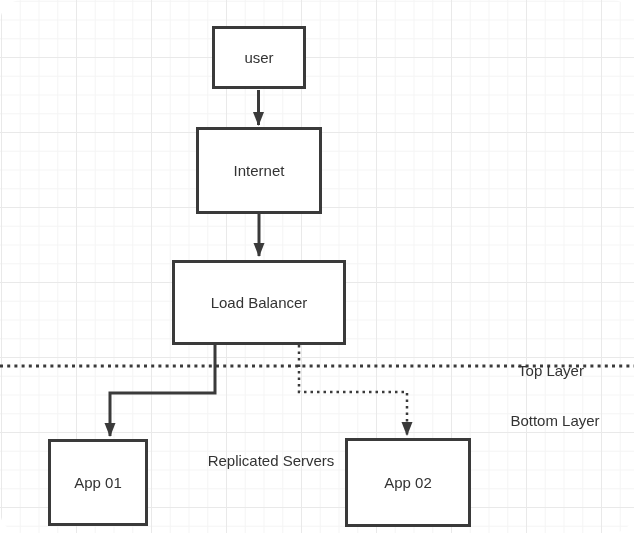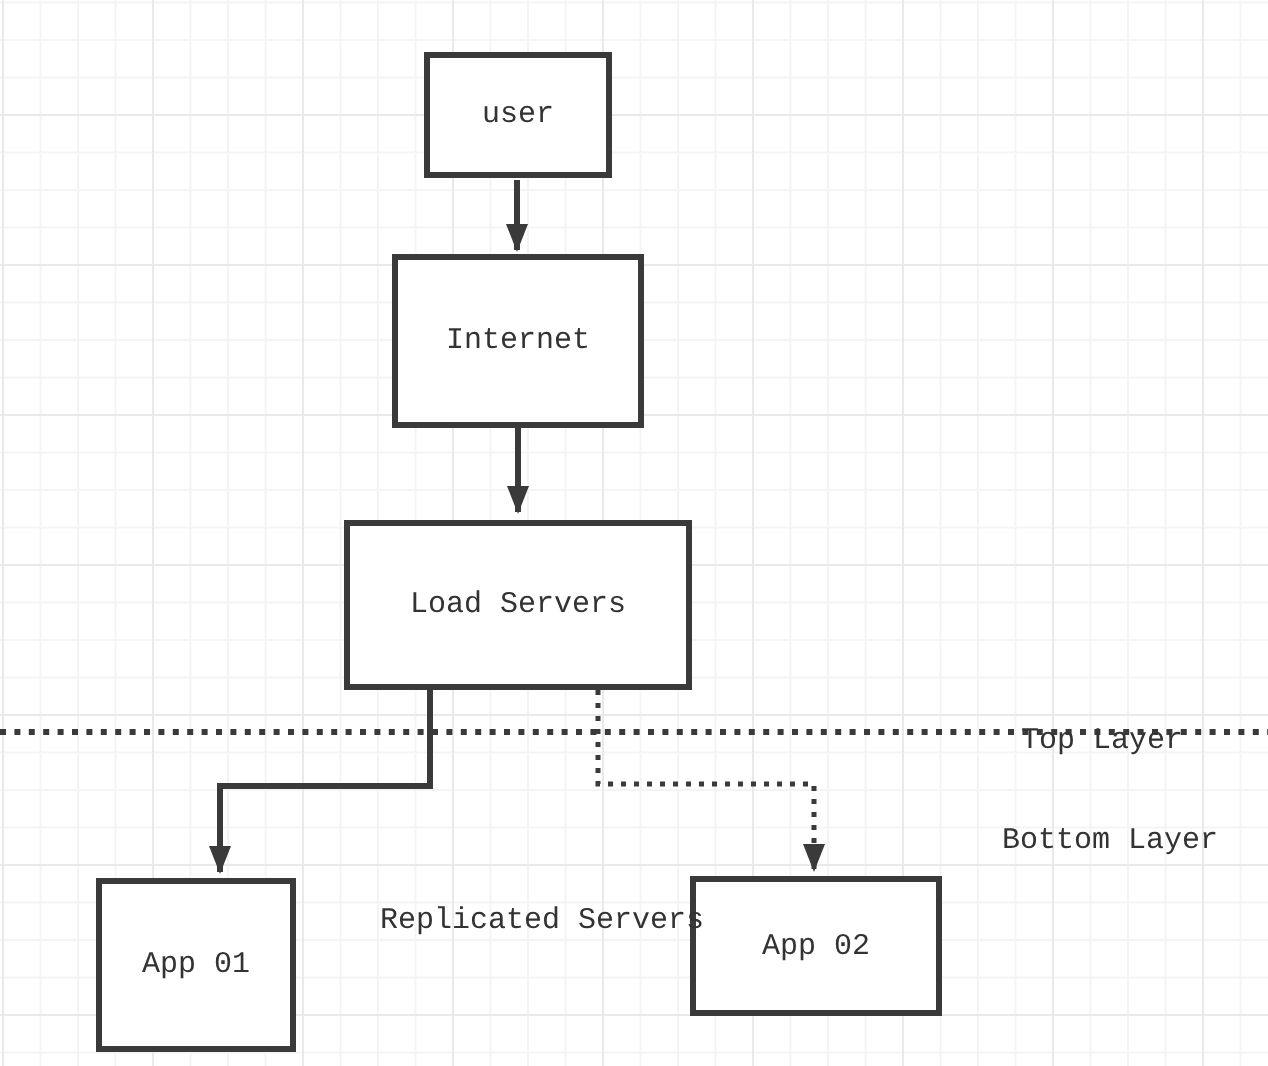--- a/index.html
+++ b/index.html
@@ -1,30 +1,31 @@
 <!DOCTYPE html>
 <html><head>
 <meta charset="utf-8">
 <style>
   html, body { margin: 0; padding: 0; }
   .canvas {
     position: relative;
     width: 634px;
     height: 533px;
     overflow: hidden;
-    font-family: Liberation Mono, monospace;
+    font-family: Liberation Sans, sans-serif;
     color: #333333;
     background-color: #ffffff;
     background-image:
       linear-gradient(to right, #e9e9e9 1px, transparent 1px),
       linear-gradient(to bottom, #e9e9e9 1px, transparent 1px),
       linear-gradient(to right, #f4f4f4 1px, transparent 1px),
       linear-gradient(to bottom, #f4f4f4 1px, transparent 1px);
     background-size: 75px 75px, 75px 75px, 18.75px 18.75px, 18.75px 18.75px;
     background-position: 1px 57px, 1px 57px, 1px 0.75px, 1px 0.75px;
+    border-radius: 22px;
   }
   svg.edges {
     position: absolute;
     left: 0; top: 0;
     width: 634px; height: 533px;
   }
   .node {
     position: absolute;
     box-sizing: border-box;
     background: #ffffff;
@@ -33,21 +34,21 @@
     align-items: center;
     justify-content: center;
     font-size: 15px;
     color: #333333;
     text-align: center;
   }
   #node-user          { left: 212px; top: 26px;  width: 94px;  height: 63px; }
   #node-internet      { left: 196px; top: 127px; width: 126px; height: 87px; }
   #node-load-balancer { left: 172px; top: 260px; width: 174px; height: 85px; }
   #node-app-01        { left: 48px;  top: 439px; width: 100px; height: 87px; }
-  #node-app-02        { left: 345px; top: 438px; width: 126px; height: 70px; }
+  #node-app-02        { left: 345px; top: 438px; width: 126px; height: 89px; }
   .floating-label {
     position: absolute;
     font-size: 15px;
     color: #333333;
     white-space: nowrap;
     transform: translateX(-50%);
     margin-top: 32px;
   }
   #label-top-layer    { left: 551px; top: 330px; }
   #label-bottom-layer { left: 555px; top: 380px; }
@@ -86,21 +87,21 @@
 
   <div class="node" id="node-user">
     <span>user</span>
   </div>
 
   <div class="node" id="node-internet">
     <span>Internet</span>
   </div>
 
   <div class="node" id="node-load-balancer">
-    <span>Load Servers</span>
+    <span>Load Balancer</span>
   </div>
 
   <div class="node" id="node-app-01">
     <span>App 01</span>
   </div>
 
   <div class="node" id="node-app-02">
     <span>App 02</span>
   </div>
 

